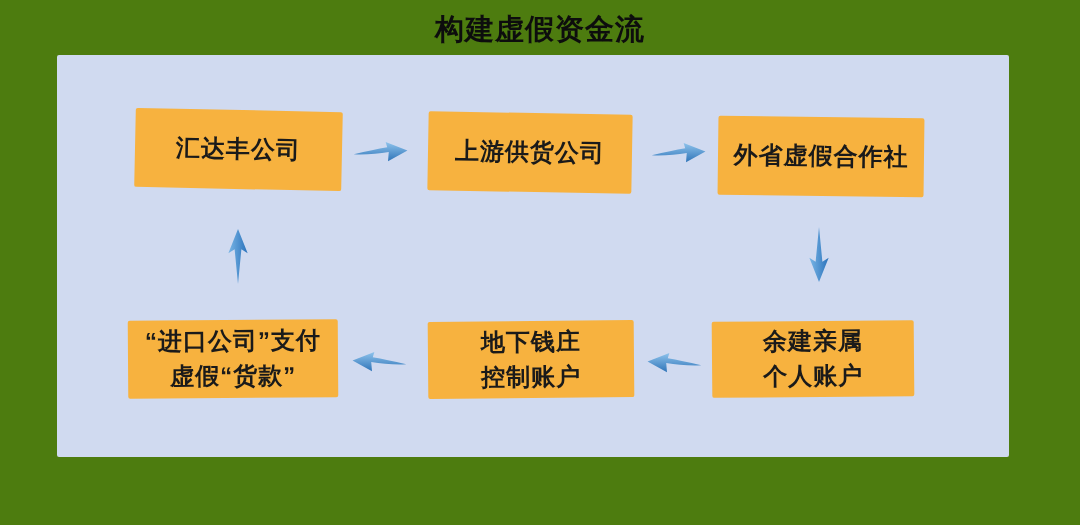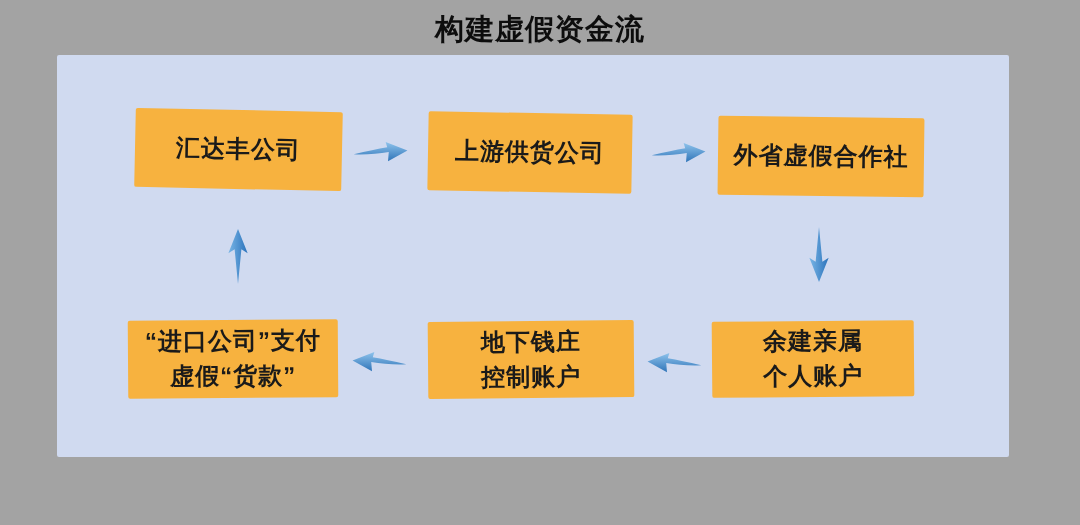--- a/index.html
+++ b/index.html
@@ -1,20 +1,20 @@
 <!DOCTYPE html>
 <html><head>
 <meta charset="utf-8">
 <style>
   html, body { margin: 0; padding: 0; background: #ffffff; }
   .canvas {
     position: relative;
     width: 1080px;
     height: 525px;
-    background: #a3a3a3;
+    background: #4d7c0f;
     font-family: "Liberation Sans", "DejaVu Sans", sans-serif;
     overflow: hidden;
   }
   .title {
     position: absolute;
     left: 0; top: 10px;
     width: 100%;
     text-align: center;
     font-size: 29px;
     font-weight: bold;

